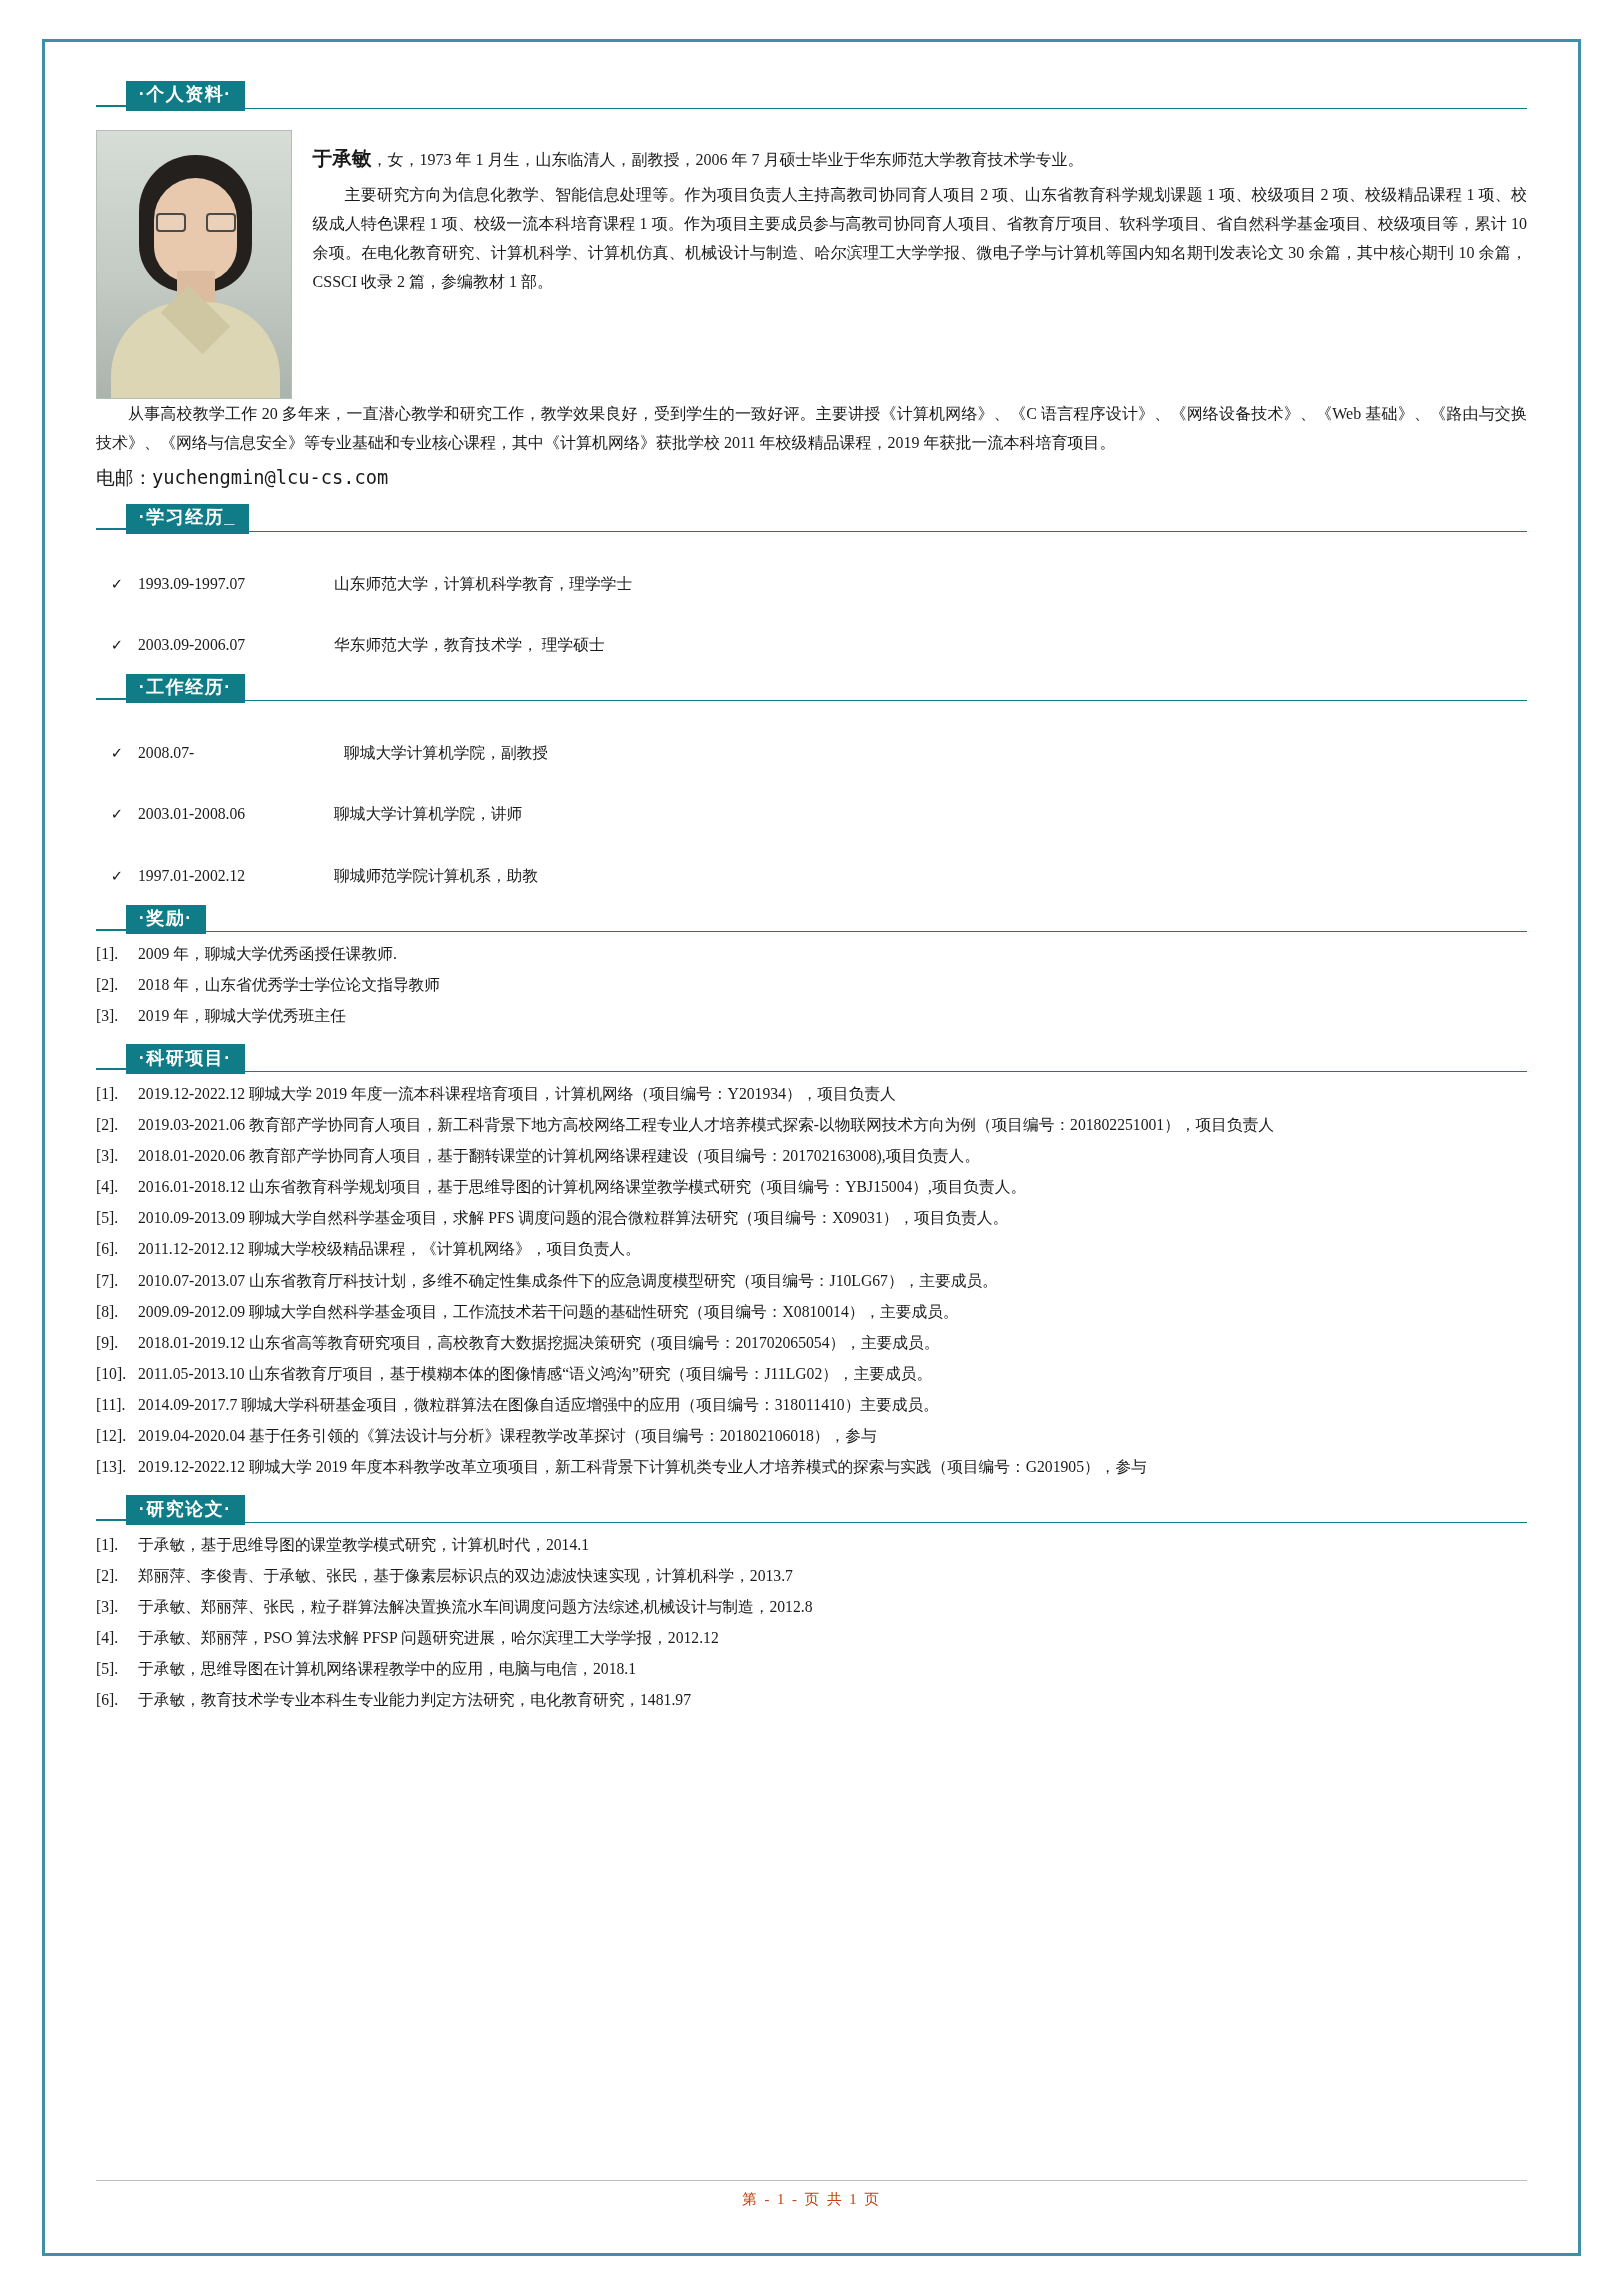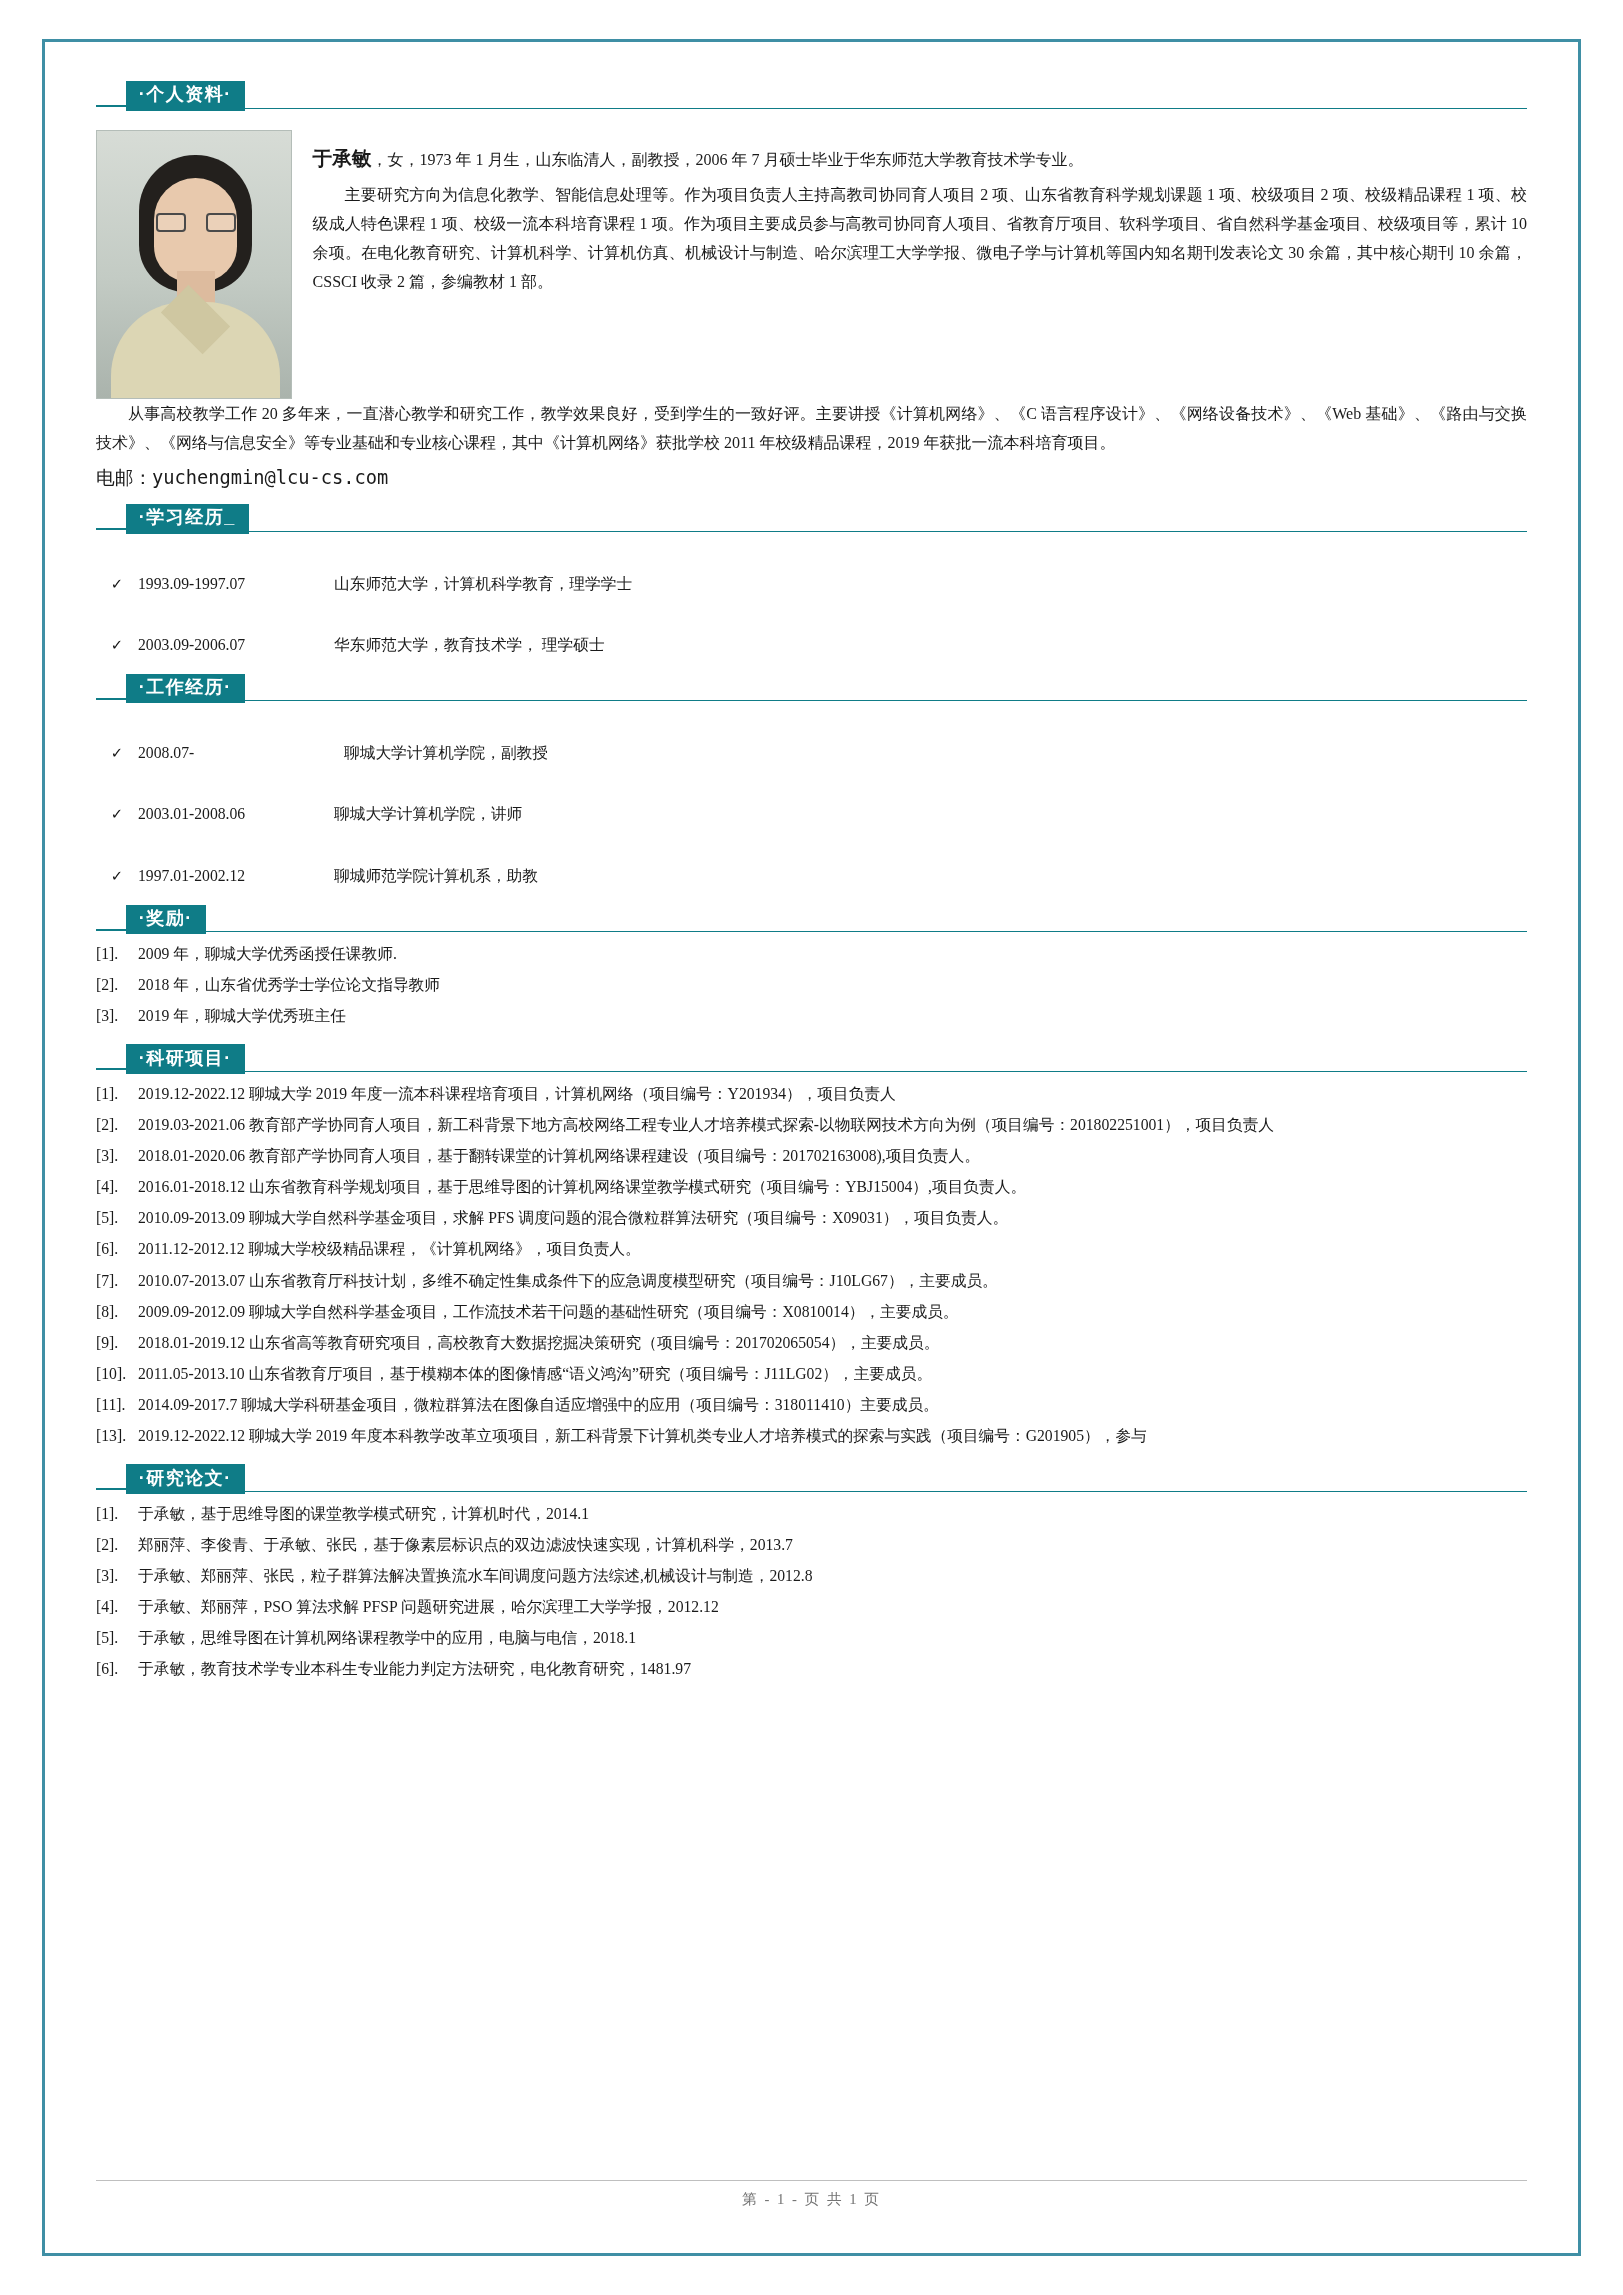--- a/index.html
+++ b/index.html
@@ -214,21 +214,21 @@
   }
 
   
   .footer {
     position: absolute;
     left: 54px;
     right: 54px;
     bottom: 47px;
     text-align: center;
     font-size: 14.7px;
-    color: #737373;
+    color: #c2410c;
     border-top: 1px solid #bfbfbf;
     padding-top: 8.8px;
     letter-spacing: 2px;
   }
 </style>
 </head>
 <body>
 
 <div class="page">
   <div class="page-border"></div>
@@ -378,20 +378,24 @@
         </div>
         <div class="num-row">
           <span class="idx">[10].</span>
           <span class="txt">2011.05-2013.10 山东省教育厅项目，基于模糊本体的图像情感“语义鸿沟”研究（项目编号：J11LG02），主要成员。</span>
         </div>
         <div class="num-row">
           <span class="idx">[11].</span>
           <span class="txt">2014.09-2017.7 聊城大学科研基金项目，微粒群算法在图像自适应增强中的应用（项目编号：318011410）主要成员。</span>
         </div>
         <div class="num-row">
+          <span class="idx">[12].</span>
+          <span class="txt">2019.04-2020.04 基于任务引领的《算法设计与分析》课程教学改革探讨（项目编号：201802106018），参与</span>
+        </div>
+        <div class="num-row">
           <span class="idx">[13].</span>
           <span class="txt">2019.12-2022.12 聊城大学 2019 年度本科教学改革立项项目，新工科背景下计算机类专业人才培养模式的探索与实践（项目编号：G201905），参与</span>
         </div>
       </div>
     </div>
 
     <div class="section">
       <div class="sec-head">
         <div class="sec-lead"></div>
         <div class="sec-tag">·研究论文·</div>

